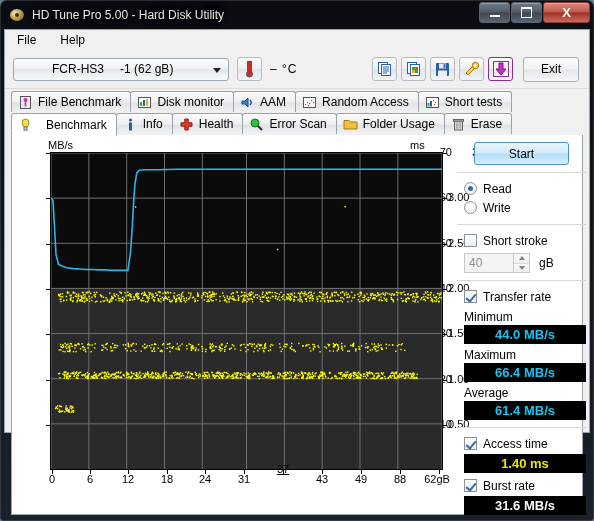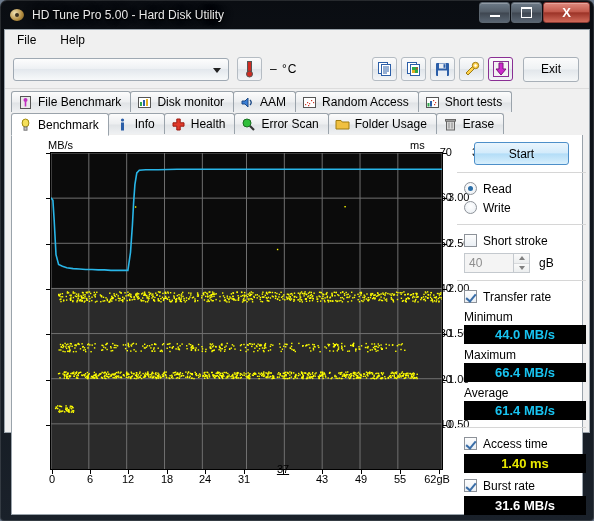--- a/index.html
+++ b/index.html
@@ -151,20 +151,21 @@
     white-space: nowrap;
   }
   .tab .tico { width: 15px; height: 15px; margin-right: 5px; flex: 0 0 auto; position: relative; }
   .tab.active {
     background: #ffffff;
     border-bottom: 1px solid #ffffff;
     height: 23px;
     margin-bottom: -1px;
     font-weight: normal;
     z-index: 5;
+    gap: 8px;
   }
   .tabrow.row2 { margin-top: 0; position: relative; z-index: 4; }
   .panel {
     background: #fff;
     border: 1px solid #9aa3ab;
     border-top: none;
     height: 379px;
     position: relative;
     margin: 0 6px;
   }
@@ -309,20 +310,23 @@
   <div class="client">
 
     <div class="menubar">
       <span class="menu-item">File</span>
       <span class="menu-item">Help</span>
     </div>
 
     <div class="toolbar">
 
       <div class="combo">
+        <span class="val">
+          <span>FCR-HS3</span><span class="gap"></span><span>-1 (62 gB)</span>
+        </span>
         <span class="arrow"></span>
       </div>
 
       <div class="tb-btn temp-btn">
         <svg class="ico" width="13" height="17" viewBox="0 0 13 17">
           <rect x="5" y="1" width="3" height="10" fill="#cf2b22"></rect>
           <rect x="4.5" y="0.5" width="4" height="11" fill="none" stroke="#555" stroke-width="1"></rect>
           <circle cx="6.5" cy="13" r="3" fill="#cf2b22" stroke="#555" stroke-width="1"></circle>
         </svg>
       </div>
@@ -2448,21 +2452,21 @@
 
         <span class="xtick" style="left:40px;top:338px;">0</span>
         <span class="xtick" style="left:78px;top:338px;">6</span>
         <span class="xtick" style="left:116px;top:338px;">12</span>
         <span class="xtick" style="left:155px;top:338px;">18</span>
         <span class="xtick" style="left:193px;top:338px;">24</span>
         <span class="xtick" style="left:232px;top:338px;">31</span>
         <span class="xtick" style="left:271px;top:328px;text-decoration:underline;">37</span>
         <span class="xtick" style="left:310px;top:338px;">43</span>
         <span class="xtick" style="left:349px;top:338px;">49</span>
-        <span class="xtick" style="left:388px;top:338px;">55</span>
+        <span class="xtick" style="left:388px;top:338px;">88</span>
         <span class="xtick" style="left:425px;top:338px;">62gB</span>
         <span class="xtickmark" style="left:40px;top:335px;"></span>
         <span class="xtickmark" style="left:78px;top:335px;"></span>
         <span class="xtickmark" style="left:116px;top:335px;"></span>
         <span class="xtickmark" style="left:155px;top:335px;"></span>
         <span class="xtickmark" style="left:193px;top:335px;"></span>
         <span class="xtickmark" style="left:232px;top:335px;"></span>
         <span class="xtickmark" style="left:271px;top:335px;"></span>
         <span class="xtickmark" style="left:310px;top:335px;"></span>
         <span class="xtickmark" style="left:349px;top:335px;"></span>

